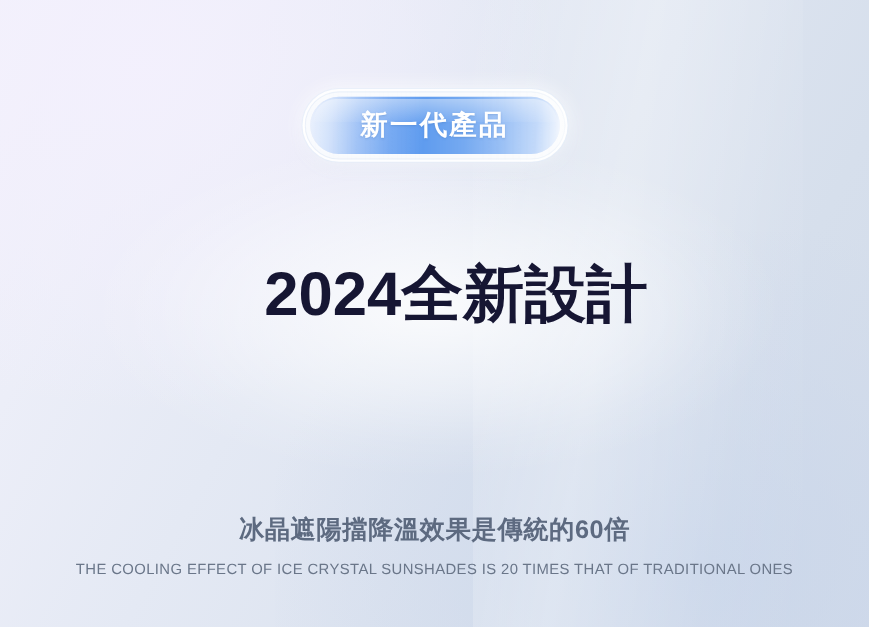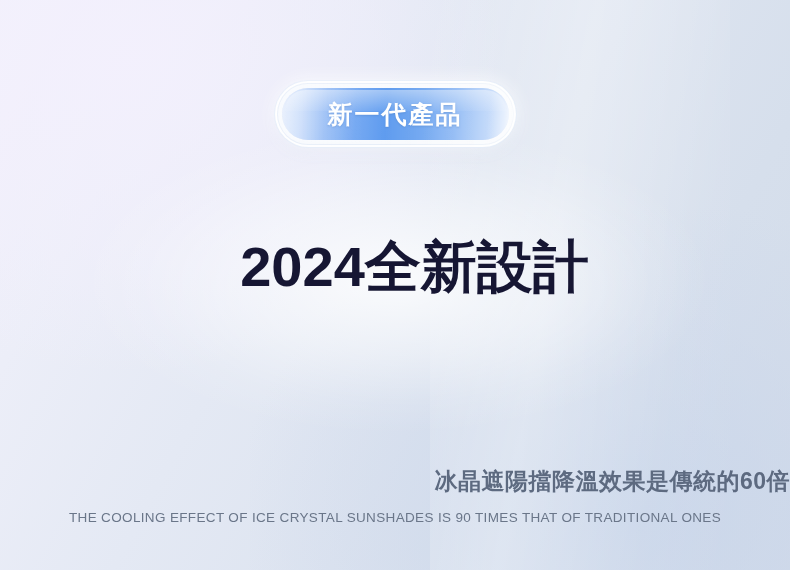--- a/index.html
+++ b/index.html
@@ -197,21 +197,21 @@
     letter-spacing: 0px;
     white-space: nowrap;
   }
 
   
   .sub-zh {
     position: absolute;
     left: 0;
     right: 0;
     top: 466px;
-    text-align: right;
+    text-align: center;
     color: #5d6a80;
     font-size: 23px;
     font-weight: 600;
     letter-spacing: 0.5px;
     white-space: nowrap;
   }
   .sub-en {
     position: absolute;
     left: 0;
     right: 0;
@@ -241,16 +241,16 @@
         <span class="badge-label">新一代產品</span>
       </div>
     </div>
 
     <div class="headline">
       <span class="headline-line-1">2024全新設計</span>
     </div>
 
     <div class="sub-zh">冰晶遮陽擋降溫效果是傳統的60倍</div>
 
-    <div class="sub-en">THE COOLING EFFECT OF ICE CRYSTAL SUNSHADES IS 90 TIMES THAT OF TRADITIONAL ONES</div>
+    <div class="sub-en">THE COOLING EFFECT OF ICE CRYSTAL SUNSHADES IS 20 TIMES THAT OF TRADITIONAL ONES</div>
 
   </div>
 </div>
 
 </body></html>

